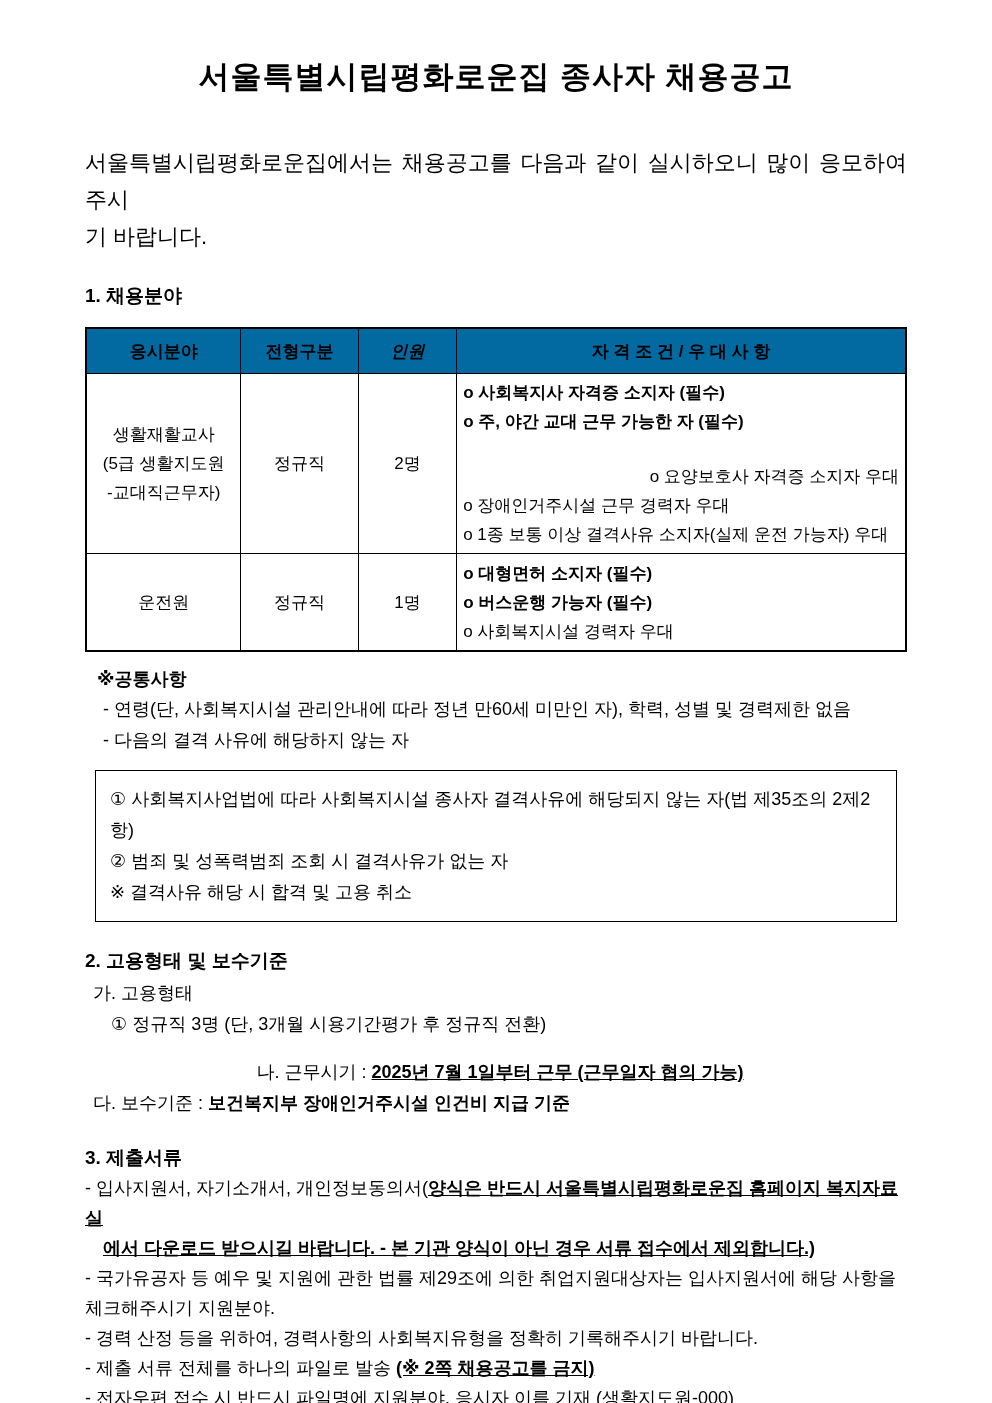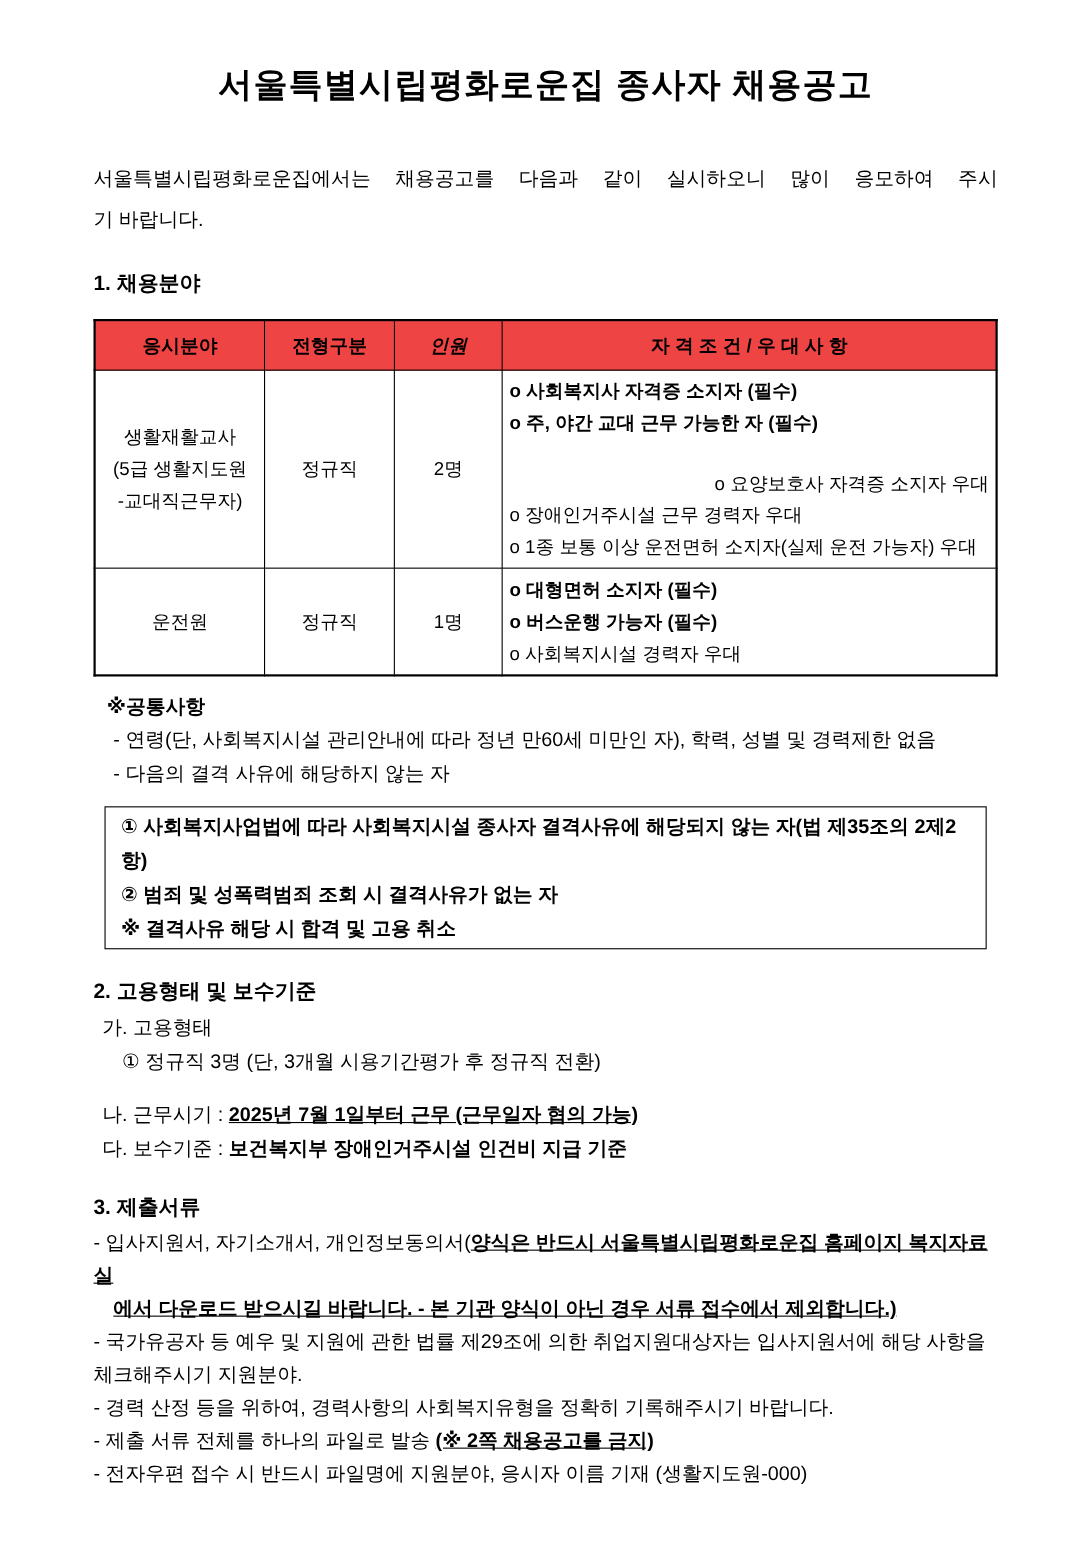--- a/index.html
+++ b/index.html
@@ -12,21 +12,21 @@
   }
   .content{padding:0 85px;box-sizing:border-box;}
 
   .doc-title{
     margin:0;padding-top:56px;
     text-align:center;
     font-size:31px;line-height:42px;
     font-weight:700;letter-spacing:1px;
   }
 
-  .intro{margin:46px 0 16px 0;font-size:18px;line-height:37px;}
+  .intro{margin:46px 0 16px 0;font-size:22px;line-height:37px;}
   .intro p{margin:0;}
   .intro .l1{text-align:justify;text-align-last:justify;}
 
   .sec-heading{
     margin:0;font-size:19px;line-height:26px;font-weight:700;
   }
   #sec1-heading{margin-top:28px;}
 
   table.recruit{
     margin-top:18px;
@@ -34,21 +34,21 @@
     border-collapse:collapse;
     border:2px solid #000;
     font-size:17px;
   }
   table.recruit th,table.recruit td{
     border:1px solid #000;
     padding:4px 6px;
     vertical-align:middle;
   }
   table.recruit th{
-    background:#ef4444;
+    background:#0369a1;
     font-weight:700;
     height:36px;
     text-align:center;
     font-size:17px;
   }
   .col1{width:146px;}
   .col2{width:108px;}
   .col3{width:88px;font-style:italic;}
   .col4{width:452px;}
   td.center{text-align:center;line-height:29px;}
@@ -62,30 +62,30 @@
   .common{margin-top:12px;}
   .common-heading{
     margin:0 0 0 12px;font-size:18px;line-height:30px;font-weight:700;
   }
   .common-item{margin:0 0 0 18px;font-size:18px;line-height:31px;}
 
   .disq-box{
     margin:14px 0 0 10px;
     width:772px;
     border:1px solid #000;
-    padding:2px 14px;
-    font-size:18px;line-height:31px;font-weight:bold;
+    padding:13px 14px;
+    font-size:18px;line-height:31px;
   }
   .disq-box p{margin:0;}
 
   #sec2-heading{margin-top:26px;}
   .s2-line{margin:0;font-size:18px;line-height:31px;}
   .s2-a-label{margin-left:8px;margin-top:4px;}
   .s2-a-item{margin-left:26px;}
-  .s2-b{margin-left:8px;margin-top:17px;}
+  .s2-b{margin-left:8px;margin-top:17px;text-align:center;}
   .s2-c{margin-left:8px;}
   .bu{font-weight:700;text-decoration:underline;}
 
   #sec3-heading{margin-top:26px;}
   .s3-line{margin:0;font-size:18px;line-height:30px;}
   .s3-first{margin-top:2px;}
   .indent18{margin-left:18px;}
 </style>
 </head>
 <body>
@@ -118,21 +118,21 @@
             <div>(5급 생활지도원</div>
             <div>-교대직근무자)</div>
           </td>
           <td class="center">정규직</td>
           <td class="center">2명</td>
           <td class="quals">
             <div class="b">o 사회복지사 자격증 소지자 (필수)</div>
             <div class="b">o 주, 야간 교대 근무 가능한 자 (필수)</div>
             <div class="gap-top">o 요양보호사 자격증 소지자 우대</div>
             <div>o 장애인거주시설 근무 경력자 우대</div>
-            <div>o 1종 보통 이상 운전면허 소지자(실제 운전 가능자) 우대</div>
+            <div>o 1종 보통 이상 결격사유 소지자(실제 운전 가능자) 우대</div>
           </td>
         </tr>
         <tr class="r2">
           <td class="center">
             <div>운전원</div>
           </td>
           <td class="center">정규직</td>
           <td class="center">1명</td>
           <td class="quals">
             <div class="b">o 대형면허 소지자 (필수)</div>

